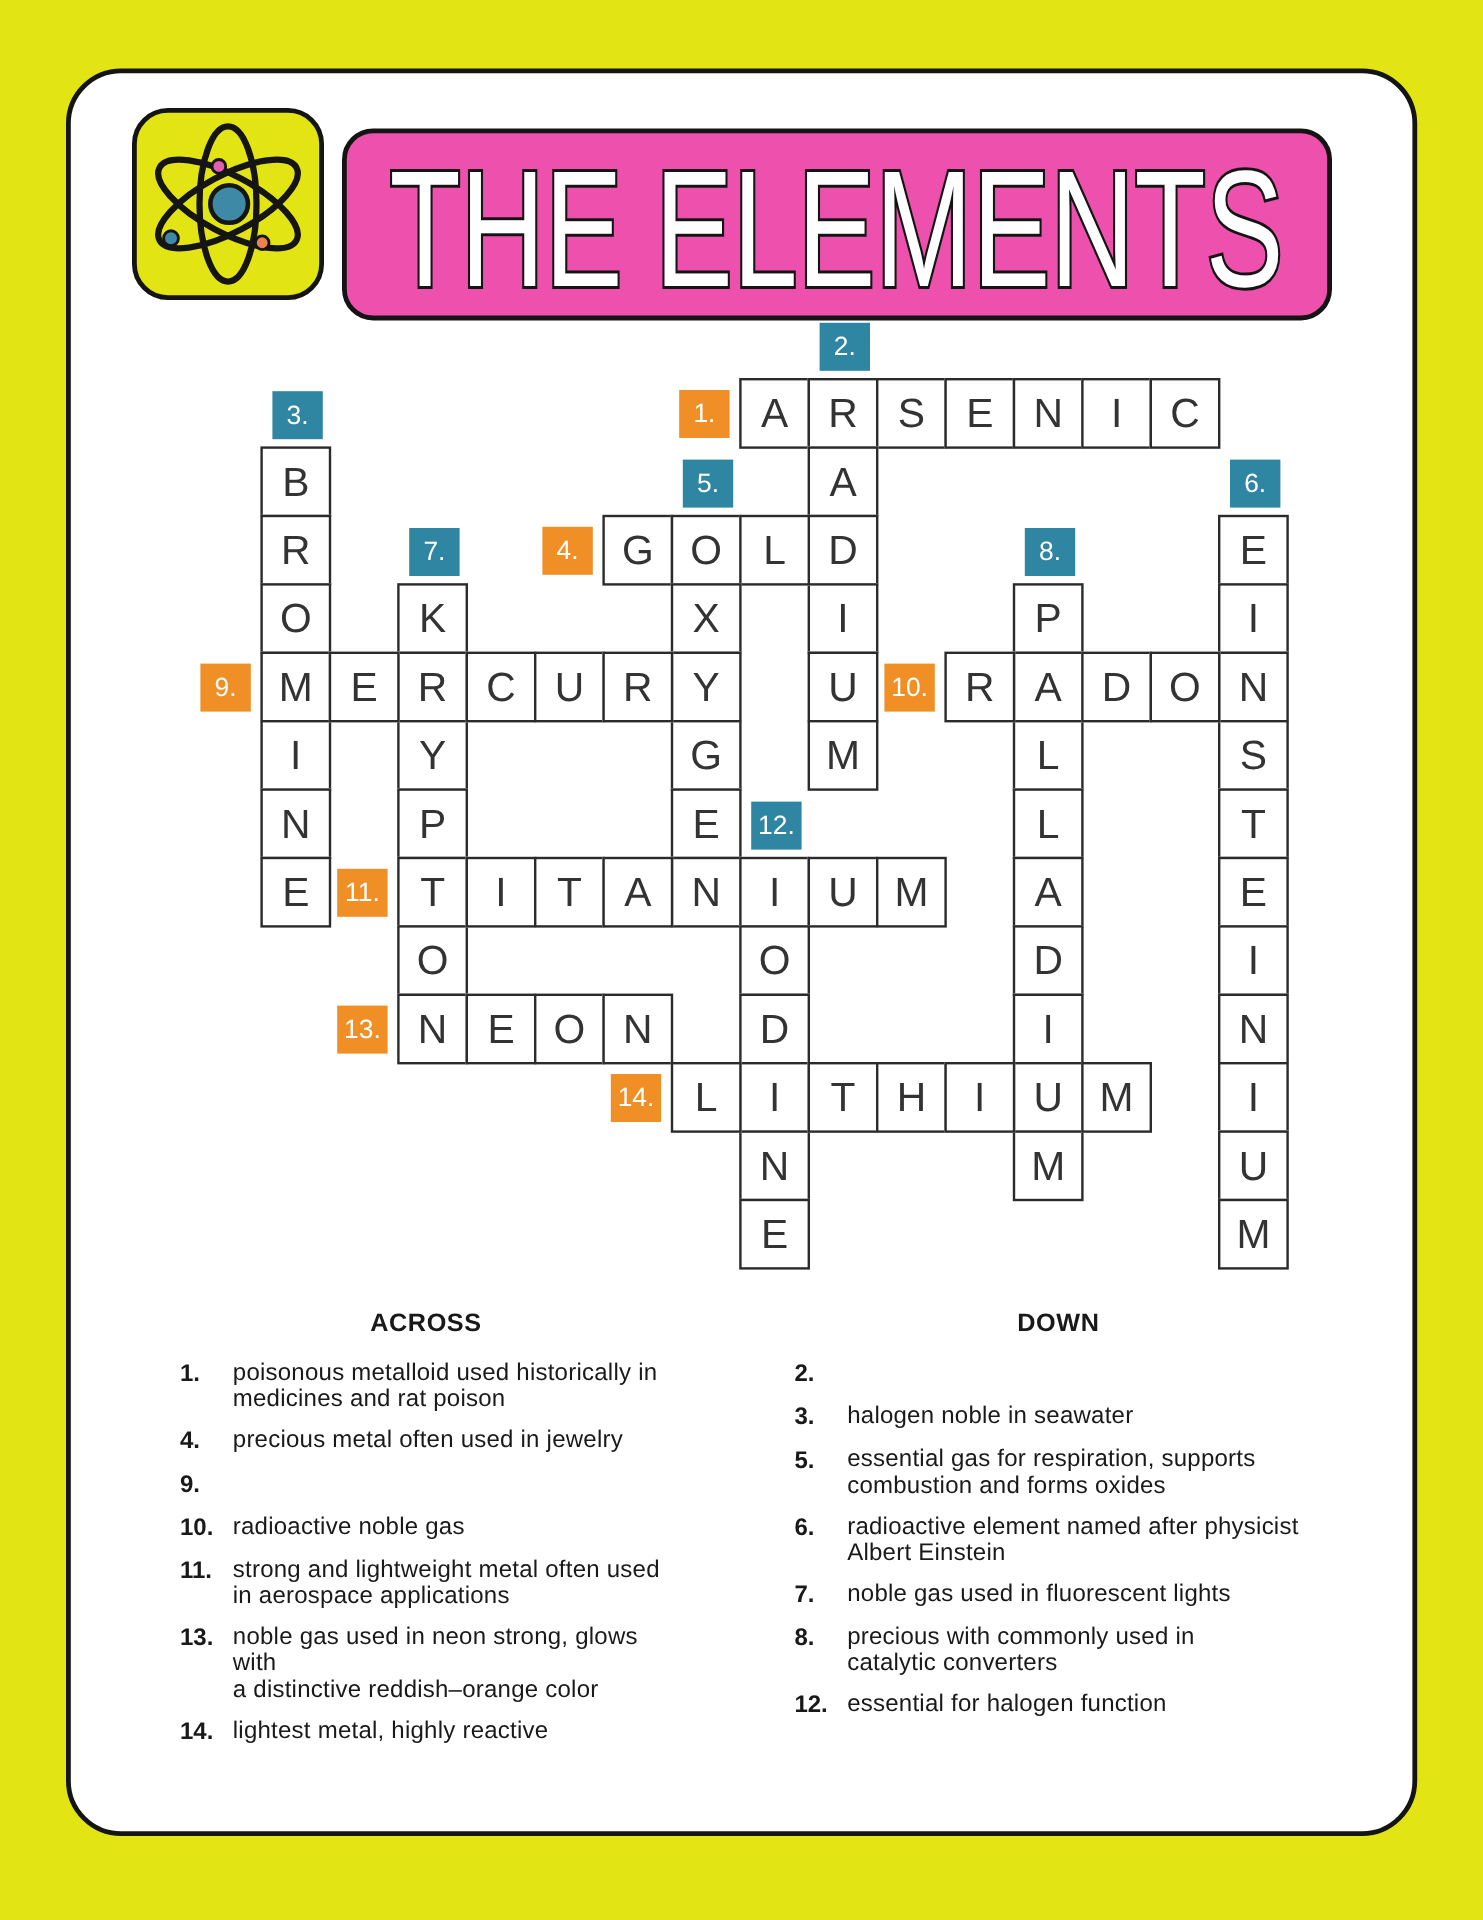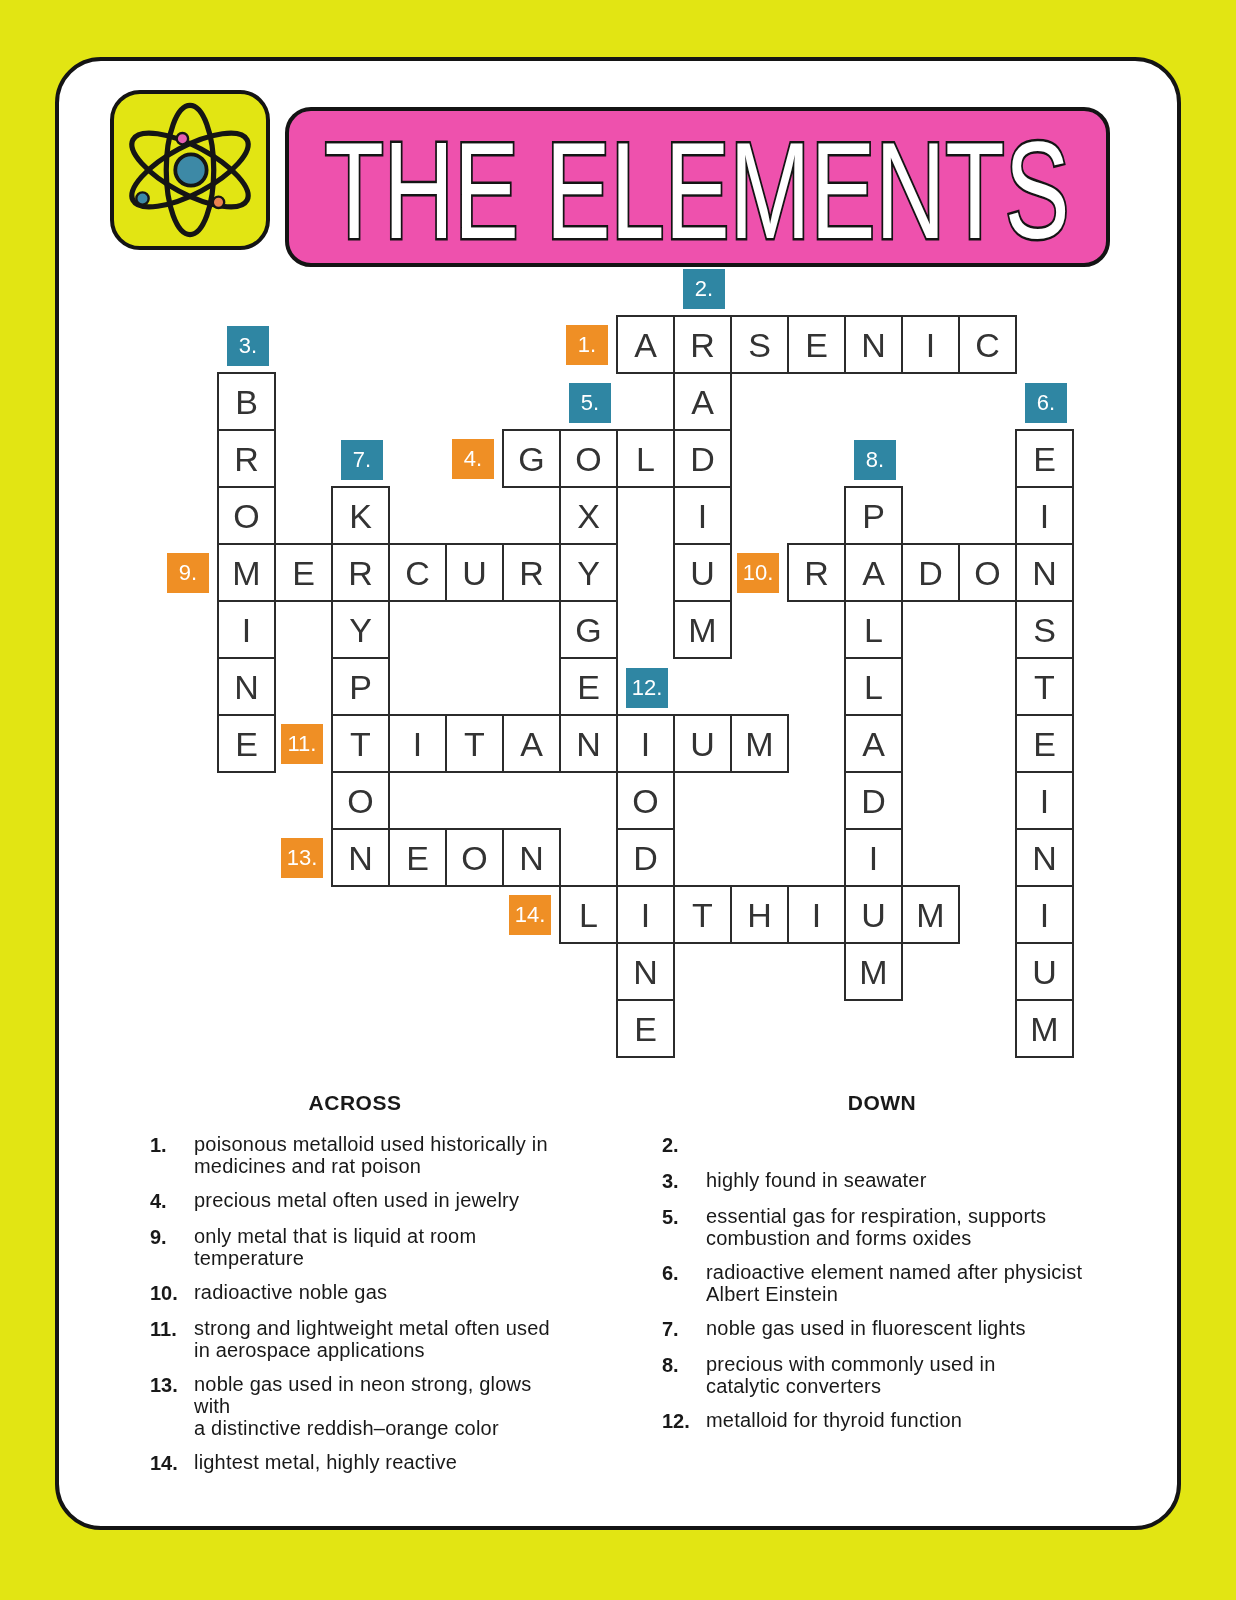--- a/index.html
+++ b/index.html
@@ -211,22 +211,20 @@
         <span class="clue-num">1.</span>
         <span class="clue-text">poisonous metalloid used historically in
 medicines and rat poison</span>
       </li>
       <li>
         <span class="clue-num">4.</span>
         <span class="clue-text">precious metal often used in jewelry</span>
       </li>
       <li>
         <span class="clue-num">9.</span>
-        <span class="clue-text">only metal that is liquid at room
-temperature</span>
       </li>
       <li>
         <span class="clue-num">10.</span>
         <span class="clue-text">radioactive noble gas</span>
       </li>
       <li>
         <span class="clue-num">11.</span>
         <span class="clue-text">strong and lightweight metal often used
 in aerospace applications</span>
       </li>
@@ -243,21 +241,21 @@
 </section>
 
 <section class="clues-col" id="down-col">
   <h3>DOWN</h3>
   <ol id="down-list">
       <li>
         <span class="clue-num">2.</span>
       </li>
       <li>
         <span class="clue-num">3.</span>
-        <span class="clue-text">highly found in seawater</span>
+        <span class="clue-text">halogen noble in seawater</span>
       </li>
       <li>
         <span class="clue-num">5.</span>
         <span class="clue-text">essential gas for respiration, supports
 combustion and forms oxides</span>
       </li>
       <li>
         <span class="clue-num">6.</span>
         <span class="clue-text">radioactive element named after physicist
 Albert Einstein</span>
@@ -266,16 +264,16 @@
         <span class="clue-num">7.</span>
         <span class="clue-text">noble gas used in fluorescent lights</span>
       </li>
       <li>
         <span class="clue-num">8.</span>
         <span class="clue-text">precious with commonly used in
 catalytic converters</span>
       </li>
       <li>
         <span class="clue-num">12.</span>
-        <span class="clue-text">metalloid for thyroid function</span>
+        <span class="clue-text">essential for halogen function</span>
       </li>
     </ol>
 </section>
 
 </body></html>

